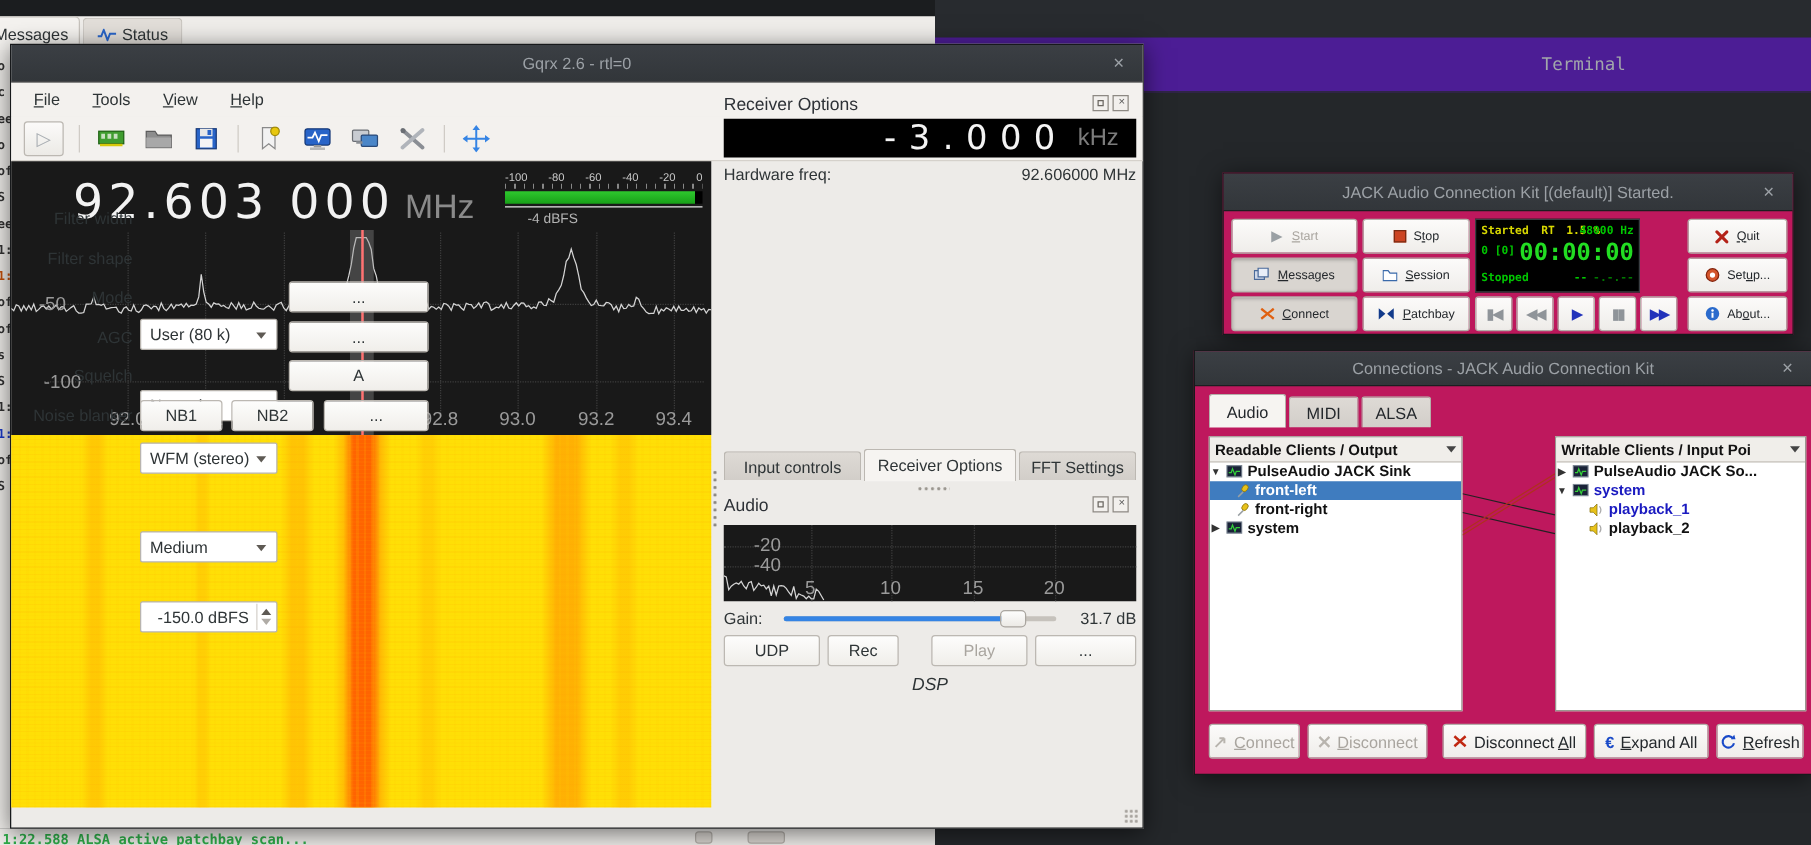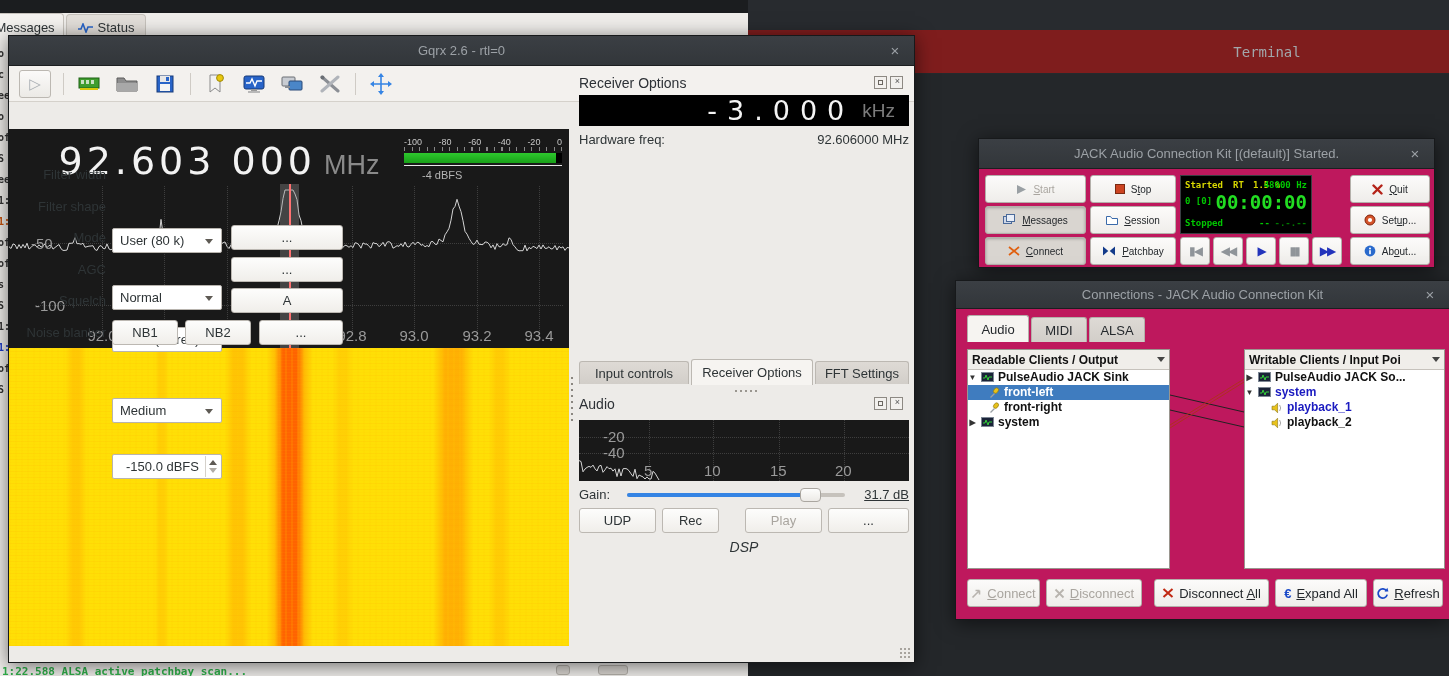--- a/index.html
+++ b/index.html
@@ -5,21 +5,21 @@
   * { margin:0; padding:0; box-sizing:border-box; }
   html,body { background:#111; }
   .screen { position:relative; width:1449px; height:676px; overflow:hidden;
             background:#24272a; font-family:"Liberation Sans",sans-serif;
             -webkit-font-smoothing:antialiased; }
   .abs { position:absolute; }
 
   
   .topbar { background:#1b1d1f; }
   .bgwin  { background:#efedea; }
-  .term-band { background:#7f1d1d; border-bottom:1px solid #26292c; }
+  .term-band { background:#4c1d95; border-bottom:1px solid #26292c; }
   .term-title { color:#a2a7ab; font-size:14px; text-align:center; line-height:38px;
                 font-family:"DejaVu Sans Mono",monospace; }
   .term-body { background:#24272a; }
   .logtab { background:#f4f2ef; border:1px solid #c6c2bc; border-bottom:none;
             border-radius:4px 4px 0 0; font-size:13px; color:#2e3436;
             display:flex; align-items:center; justify-content:center; gap:5px; }
   .logtab.inactive { background:#e2ded9; }
   .leftstrip { font-family:"DejaVu Sans Mono",monospace; font-size:10px; font-weight:bold;
                color:#333; overflow:hidden; line-height:21px; }
   .leftstrip span { display:block; margin-left:-2px; }
@@ -204,20 +204,26 @@
     <div class="abs sbchunk" style="left:598px;top:2px;width:30px;height:10px;"></div>
   </div>
 
   <div class="abs win" style="left:8px;top:35px;width:907px;height:628px;background:#edebe8;border:1px solid #17191b;">
 
     <div class="titlebar" style="height:30px;">
       <span>Gqrx 2.6 - rtl=0</span>
       <span class="close">×</span>
     </div>
 
+    <div class="menubar" style="height:27px;">
+      <span class="menu-item"><u>F</u>ile</span>
+      <span class="menu-item"><u>T</u>ools</span>
+      <span class="menu-item"><u>V</u>iew</span>
+      <span class="menu-item"><u>H</u>elp</span>
+    </div>
 
     <div class="toolbar" style="height:36px;">
       <div class="playbtn">
         <span>▷</span>
       </div>
       <div class="tsep"></div>
       <div class="tbtn">
         <svg width="22" height="16" viewBox="0 0 22 16">
             <rect x="1" y="2" width="20" height="10" fill="#3f9d2f" stroke="#1f6214"></rect>
             <rect x="3" y="4" width="3" height="4" fill="#c8e0c0"></rect>
@@ -448,21 +454,21 @@
         <polyline id="audio-path" points="0,40.6 2,41.5 4,51.8 6,49.0 8,47.4 10,46.4 12,47.3 14,45.1 16,48.8 18,51.0 20,46.1 22,45.3 24,52.3 26,49.8 28,46.6 30,48.7 32,48.2 34,51.1 36,48.8 38,56.6 40,48.8 42,56.0 44,48.8 46,48.5 48,48.9 50,50.7 52,53.8 54,56.4 56,49.2 58,58.7 60,55.0 62,56.0 64,56.9 66,59.0 68,56.9 70,59.0 72,59.0 74,51.3 76,53.1 80,60" fill="none" stroke="#d4d4d4" stroke-width="1"></polyline>
       </svg>
     </div>
 
     <div class="abs" style="left:570px;top:449px;width:330px;height:20px;">
       <span class="abs" style="left:0;top:2px;font-size:13px;color:#2e3436;">Gain:</span>
       <div class="abs slider-track" style="left:48px;top:8px;width:218px;">
         <div class="slider-fill" style="width:183px;"></div>
         <div class="slider-handle" style="left:173px;"></div>
       </div>
-      <span class="abs" style="right:0;top:2px;font-size:13px;color:#2e3436;text-decoration:underline;">31.7 dB</span>
+      <span class="abs" style="right:0;top:2px;font-size:13px;color:#2e3436;">31.7 dB</span>
     </div>
 
     <div class="abs btn" style="left:570px;top:472px;width:77px;height:25px;">
         <span>UDP</span>
       </div>
     <div class="abs btn" style="left:653px;top:472px;width:57px;height:25px;">
         <span>Rec</span>
       </div>
     <div class="abs btn disabled" style="left:736px;top:472px;width:77px;height:25px;">
         <span>Play</span>

